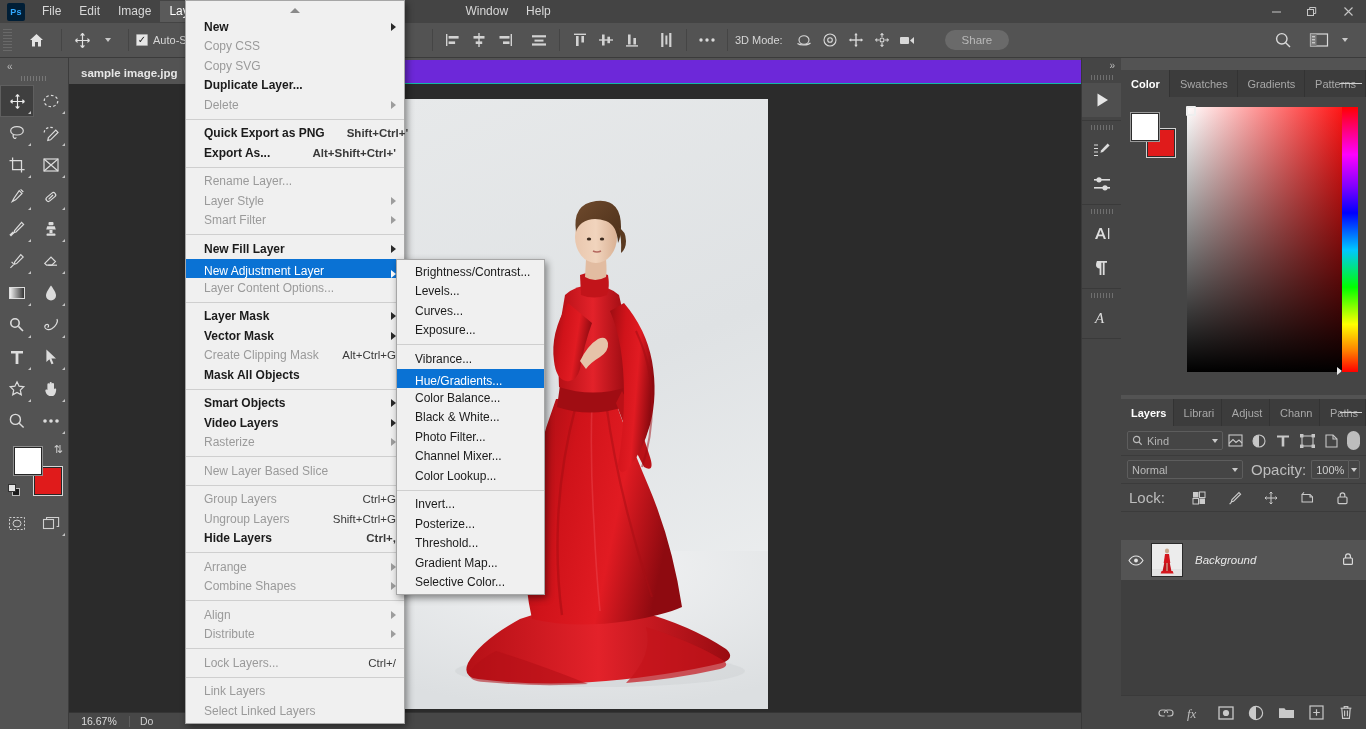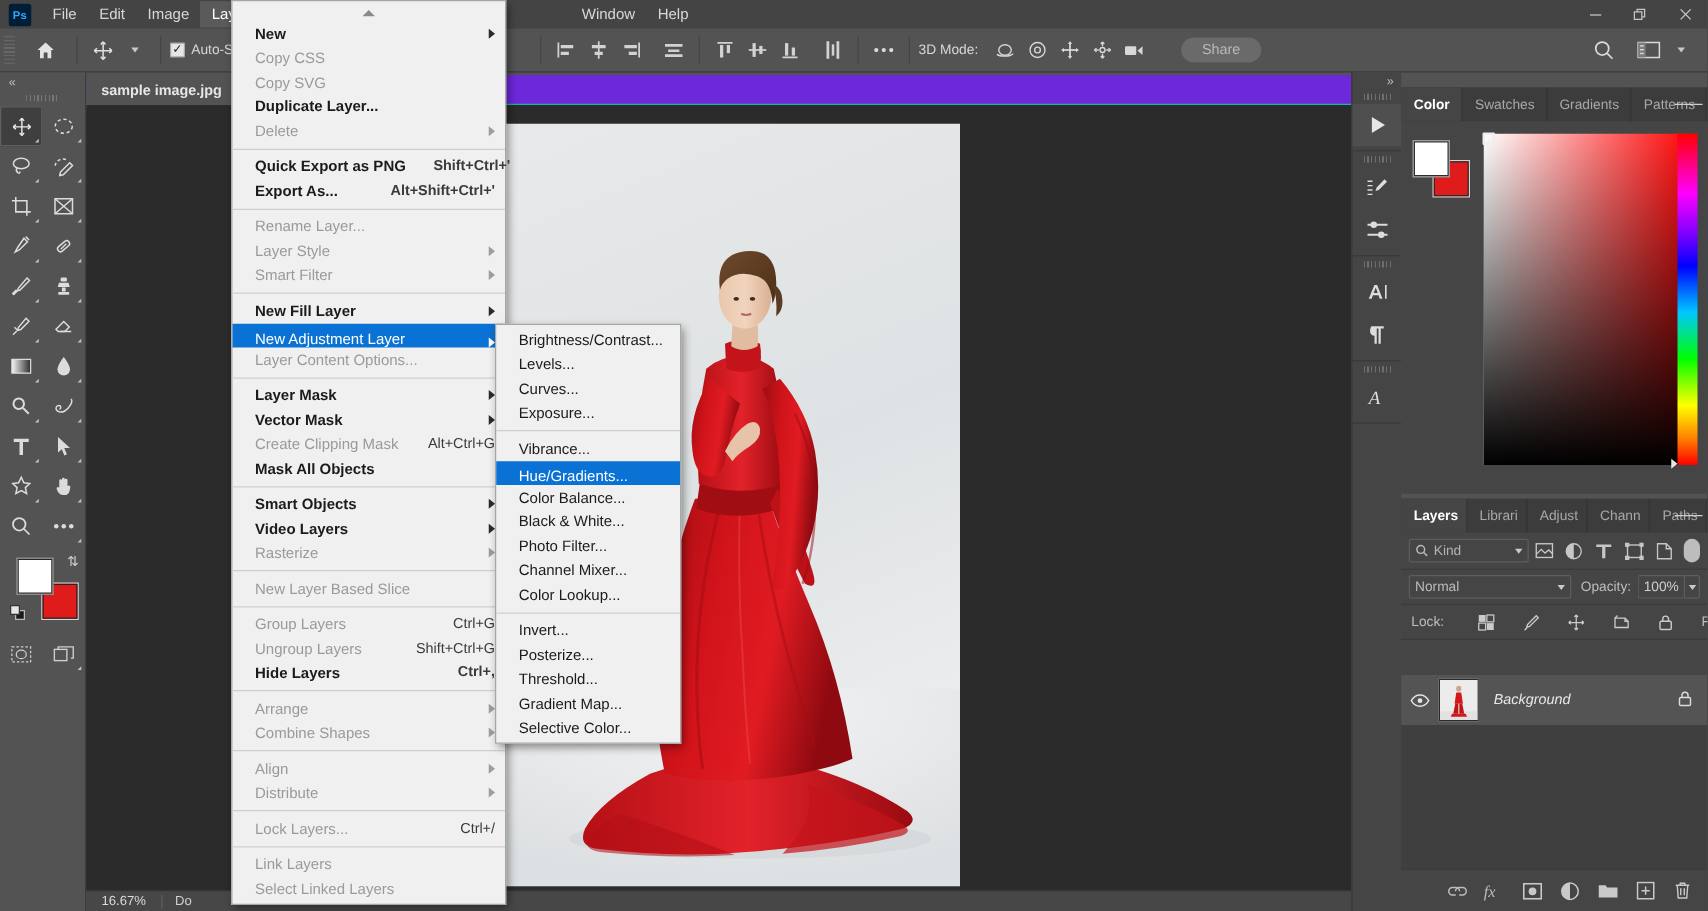--- a/index.html
+++ b/index.html
@@ -178,21 +178,21 @@
   }
   .kindbox .cv { margin-left:auto; }
   .filt-icon { width: 24px; height:22px; display:flex; align-items:center; justify-content:center; color:#c7c7c7; }
   .toggle-pill { width:13px; height:19px; border-radius:7px; background:#bdbdbd; margin-left:4px; }
   .blendrow { border-bottom: 1px solid #3b3b3b; height: 28px; }
   .blendsel {
     display:flex; align-items:center; width: 152px; height: 19px; background:#454545;
     border:1px solid #5d5d5d; border-radius:2px; padding:0 4px; color:#bbbbbb; font-size:11px;
   }
   .blendsel .cv { margin-left:auto; }
-  .lbl-dim { color:#bdbdbd; font-size:11px; margin: 0 5px 0 8px; text-align: right; }
+  .lbl-dim { color:#bdbdbd; font-size:15px; margin: 0 5px 0 8px; text-align: right; }
   .numfield {
     display:flex; align-items:center; height:19px; width:42px; padding:0 4px;
     background:#454545; border:1px solid #5d5d5d; border-right:none; border-radius:2px 0 0 2px;
     color:#cfcfcf; font-size:11px; justify-content:flex-start;
   }
   .numstep { width:15px; height:19px; background:#454545; border:1px solid #5d5d5d;
     border-radius:0 2px 2px 0; display:flex; align-items:center; justify-content:center; }
   .lockrow { border-bottom: 1px solid #3b3b3b; height: 28px; gap: 22px; }
   .lock-ic { width:22px; height:22px; display:flex; align-items:center; justify-content:center; color:#c9c9c9; }
 

